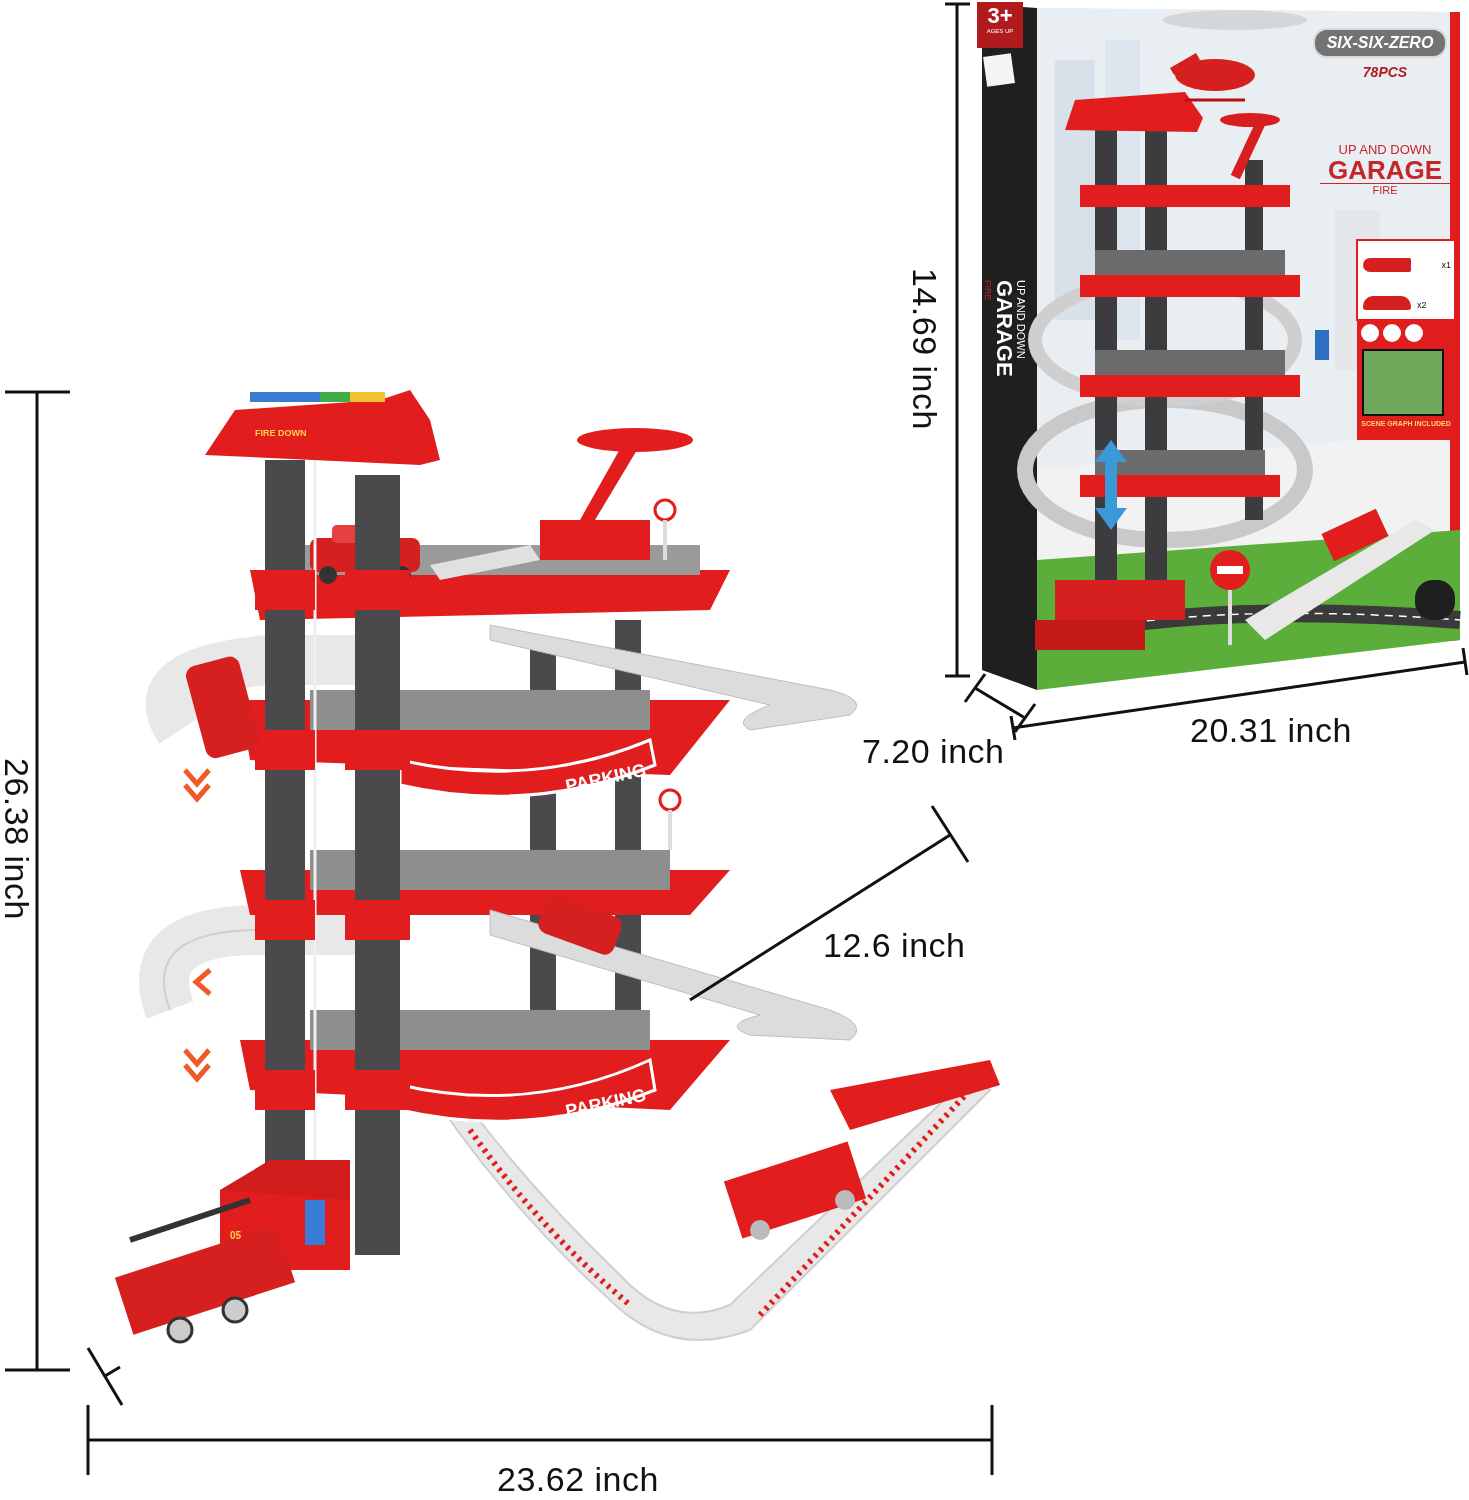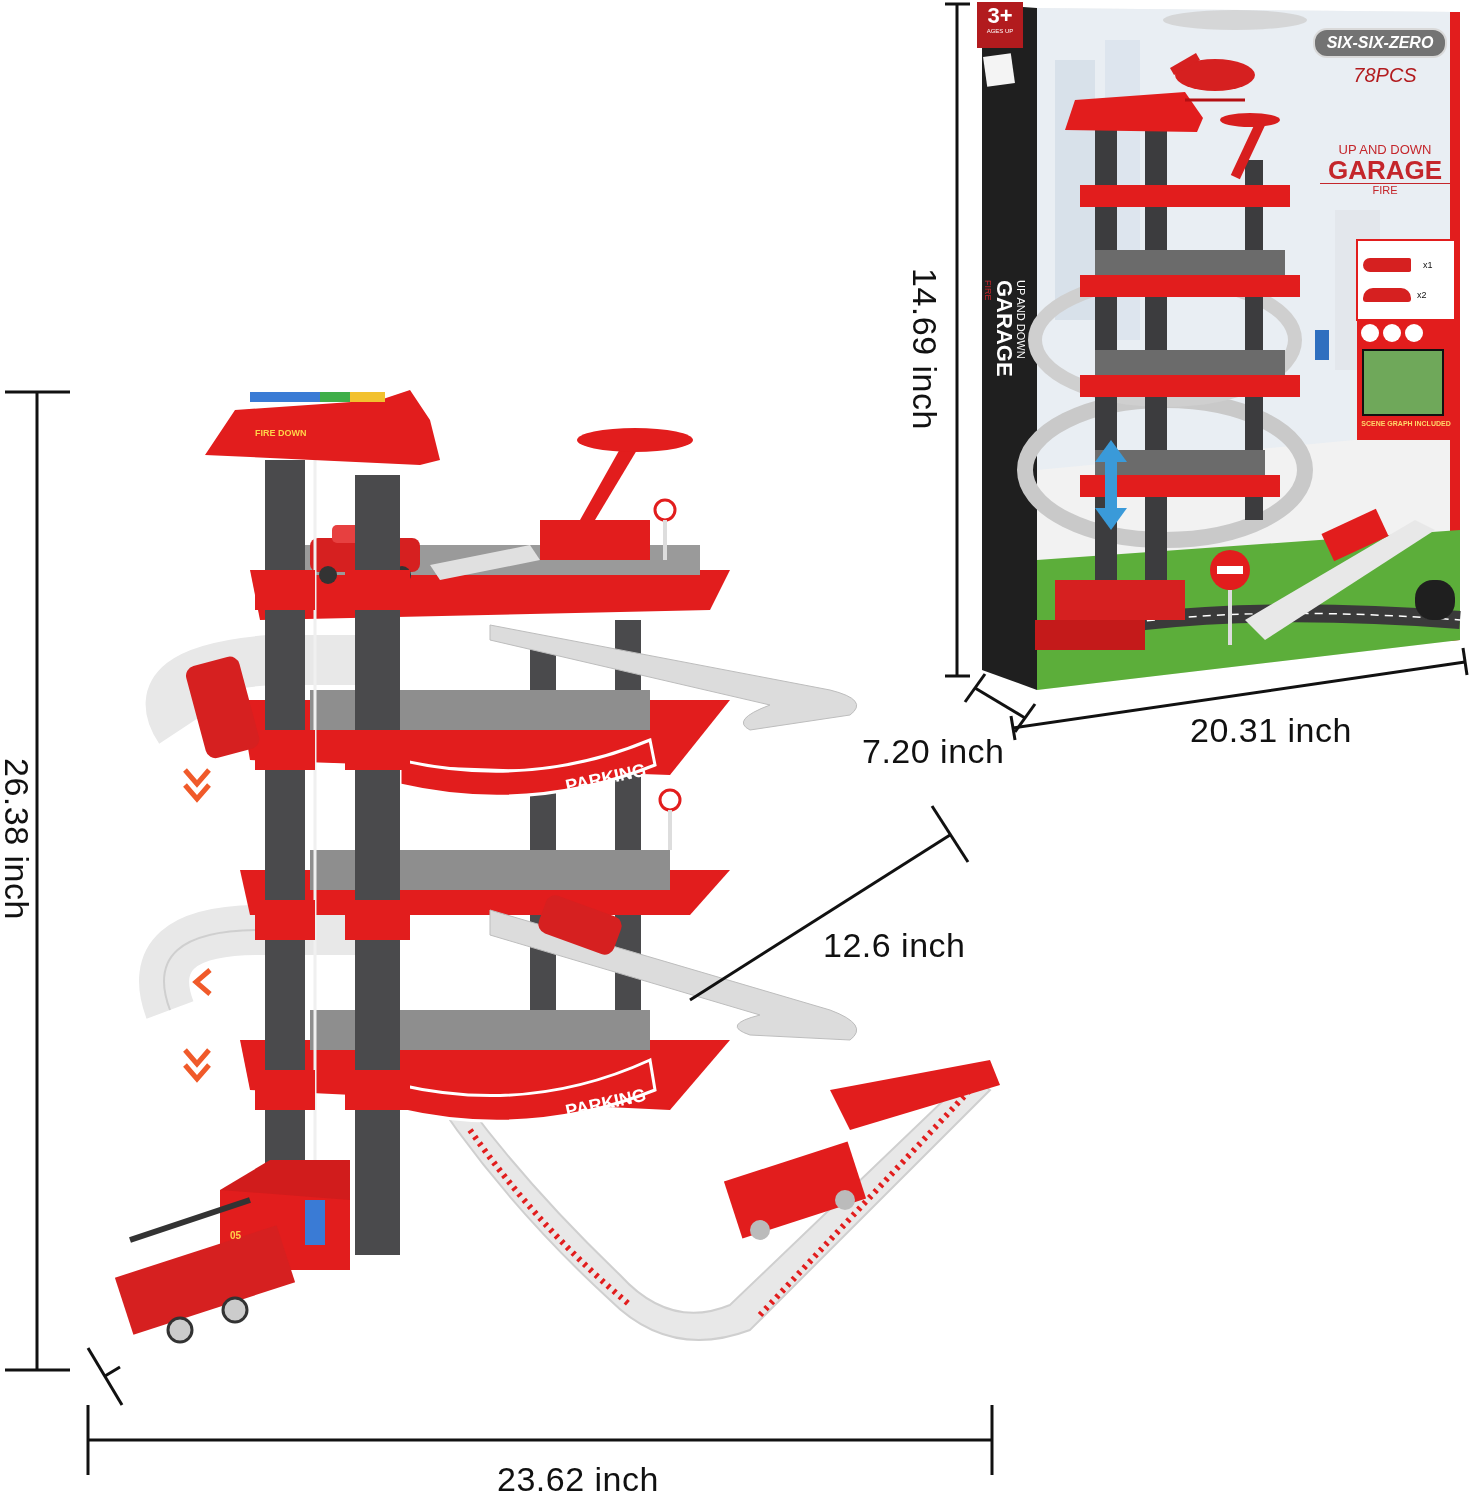--- a/index.html
+++ b/index.html
@@ -82,32 +82,32 @@
     <rect x="470" y="580" width="40" height="40" rx="18" fill="#1f1f1f"></rect>
 
     <rect x="370" y="330" width="14" height="30" fill="#2f6fbf"></rect>
   </svg>
 
   <div class="box-art-title" style="left:32px; top:4px; width:46px; color:#fff;">
     <div style="font-size:22px; font-weight:bold; line-height:24px;">3+</div>
     <div style="font-size:6px;">AGES UP</div>
   </div>
   <div class="box-art-title" style="left:368px; top:28px; width:130px; font-size:16px; font-weight:bold; font-style:italic; color:#fff; background:#737373; border-radius:14px; padding:4px 0; border:2px solid #d9d9d9;">SIX-SIX-ZERO</div>
-  <div class="box-art-title" style="left:390px; top:64px; width:100px; font-size:20px; font-weight:normal; font-style:italic; color:#b21b1e;">78PCS</div>
+  <div class="box-art-title" style="left:390px; top:64px; width:100px; font-size:14px; font-weight:bold; font-style:italic; color:#b21b1e;">78PCS</div>
   <div class="box-art-title" style="left:375px; top:142px; width:130px; color:#c4262b;">
     <div style="font-size:13px;">UP AND DOWN</div>
     <div style="font-size:26px; font-weight:bold; line-height:26px; border-bottom:1px solid #c4262b;">GARAGE</div>
     <div style="font-size:11px;">FIRE</div>
   </div>
   <div style="position:absolute; left:418px; top:250px; width:88px;">
-    <div style="display:flex; align-items:center; gap:12px; height:30px;">
+    <div style="display:flex; align-items:center; gap:12px; height:30px;justify-content:space-between;">
       <span style="display:inline-block; width:48px; height:14px; background:#d62020; border-radius:8px 2px 2px 8px;"></span>
       <span style="font-size:9px;">x1</span>
     </div>
-    <div style="display:flex; align-items:center; gap:6px; height:30px;">
+    <div style="display:flex; align-items:flex-end; gap:6px; height:30px;">
       <span style="display:inline-block; width:48px; height:14px; background:#d62020; border-radius:10px 10px 3px 3px;"></span>
       <span style="font-size:9px;">x2</span>
     </div>
   </div>
   <div style="position:absolute; left:416px; top:324px; display:flex; gap:4px;">
     <span style="width:18px; height:18px; border-radius:50%; background:#fff; display:inline-block;"></span>
     <span style="width:18px; height:18px; border-radius:50%; background:#fff; display:inline-block;"></span>
     <span style="width:18px; height:18px; border-radius:50%; background:#fff; display:inline-block;"></span>
   </div>
   <div class="box-art-title" style="left:412px; top:420px; width:98px; font-size:7px; font-weight:bold; color:#ffd76a;">SCENE GRAPH INCLUDED</div>

